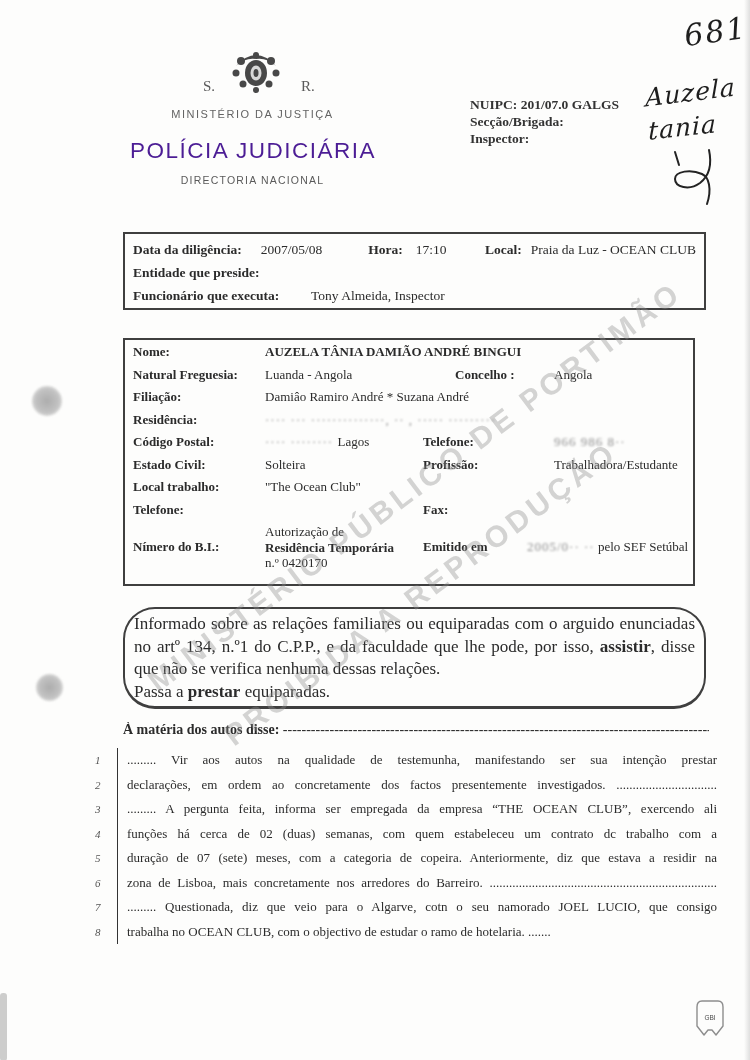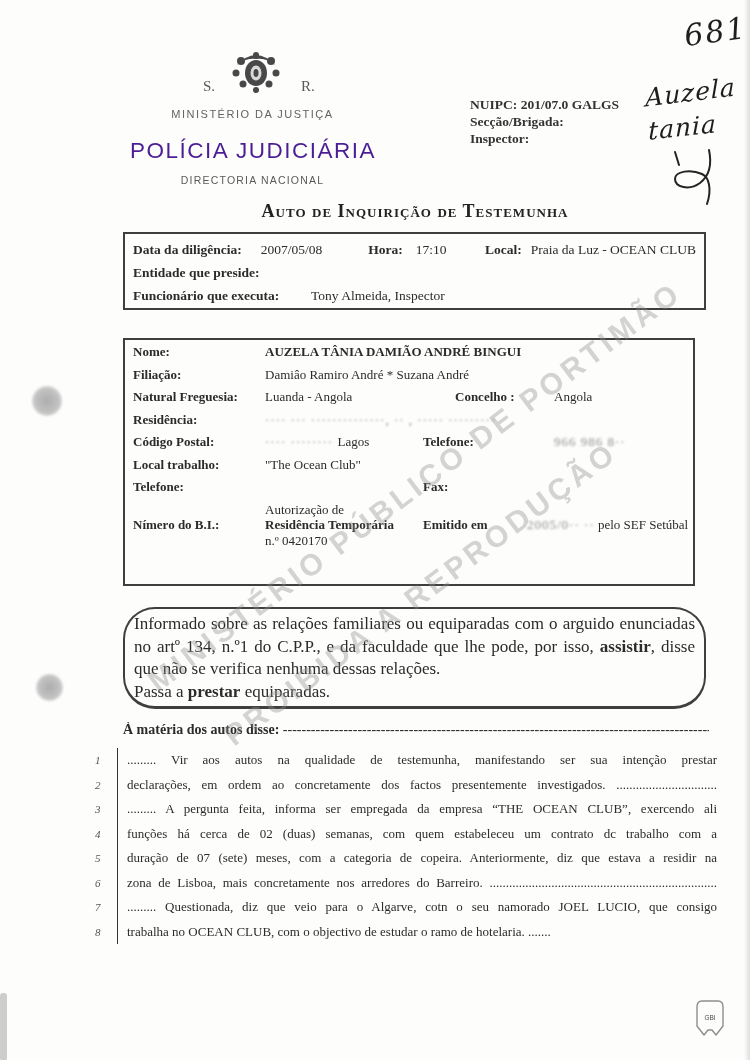--- a/index.html
+++ b/index.html
@@ -129,21 +129,20 @@
   <div class="ministry">MINISTÉRIO DA JUSTIÇA</div>
   <div class="police">POLÍCIA JUDICIÁRIA</div>
   <div class="directorate">DIRECTORIA NACIONAL</div>
 
   <div class="case">
     <div><span>NUIPC:</span> <span>201/07.0 GALGS</span></div>
     <div>Secção/Brigada:</div>
     <div>Inspector:</div>
   </div>
 
-  <div class="title">Auto de Inquirição de Testemunha</div>
 
   <div class="box box1">
     <div class="b1row">
       <span class="b w140">Data da diligência:</span>
       <span class="w118">2007/05/08</span>
       <span class="b w52">Hora:</span>
       <span class="w76">17:10</span>
       <span class="b w50">Local:</span>
       <span>Praia da Luz - OCEAN CLUB</span>
     </div>
@@ -155,38 +154,44 @@
       <span>Tony Almeida, Inspector</span>
     </div>
   </div>
 
   <div class="box box2">
     <div class="wrow">
       <span class="b">Nome:</span>
       <span class="b span245">AUZELA TÂNIA DAMIÃO ANDRÉ BINGUI</span>
     </div>
     <div class="wrow">
-      <span class="b">Filiação:</span>
-      <span class="span245">Damiâo Ramiro André * Suzana André</span>
-    </div>
-    <div class="wrow">
       <span class="b">Natural Freguesia:</span>
       <span>Luanda - Angola</span>
       <span class="b pl32">Concelho :</span>
       <span>Angola</span>
     </div>
     <div class="wrow">
+      <span class="b">Filiação:</span>
+      <span class="span245">Damiâo Ramiro André * Suzana André</span>
+    </div>
+    <div class="wrow">
       <span class="b">Residência:</span>
       <span class="span245 redacted">···· ··· ··············, ··  , ····· ·········</span>
     </div>
     <div class="wrow">
       <span class="b">Código Postal:</span>
       <span><span class="redacted">···· ········ </span><span>Lagos</span></span>
       <span class="b">Telefone:</span>
       <span class="redacted">966 986 8··</span>
+    </div>
+    <div class="wrow">
+      <span class="b">Estado Civil:</span>
+      <span>Solteira</span>
+      <span class="b">Profissão:</span>
+      <span>Trabalhadora/Estudante</span>
     </div>
     <div class="wrow">
       <span class="b">Local trabalho:</span>
       <span class="span245">"The Ocean Club"</span>
     </div>
     <div class="wrow">
       <span class="b">Telefone:</span>
       <span></span>
       <span class="b">Fax:</span>
       <span></span>

